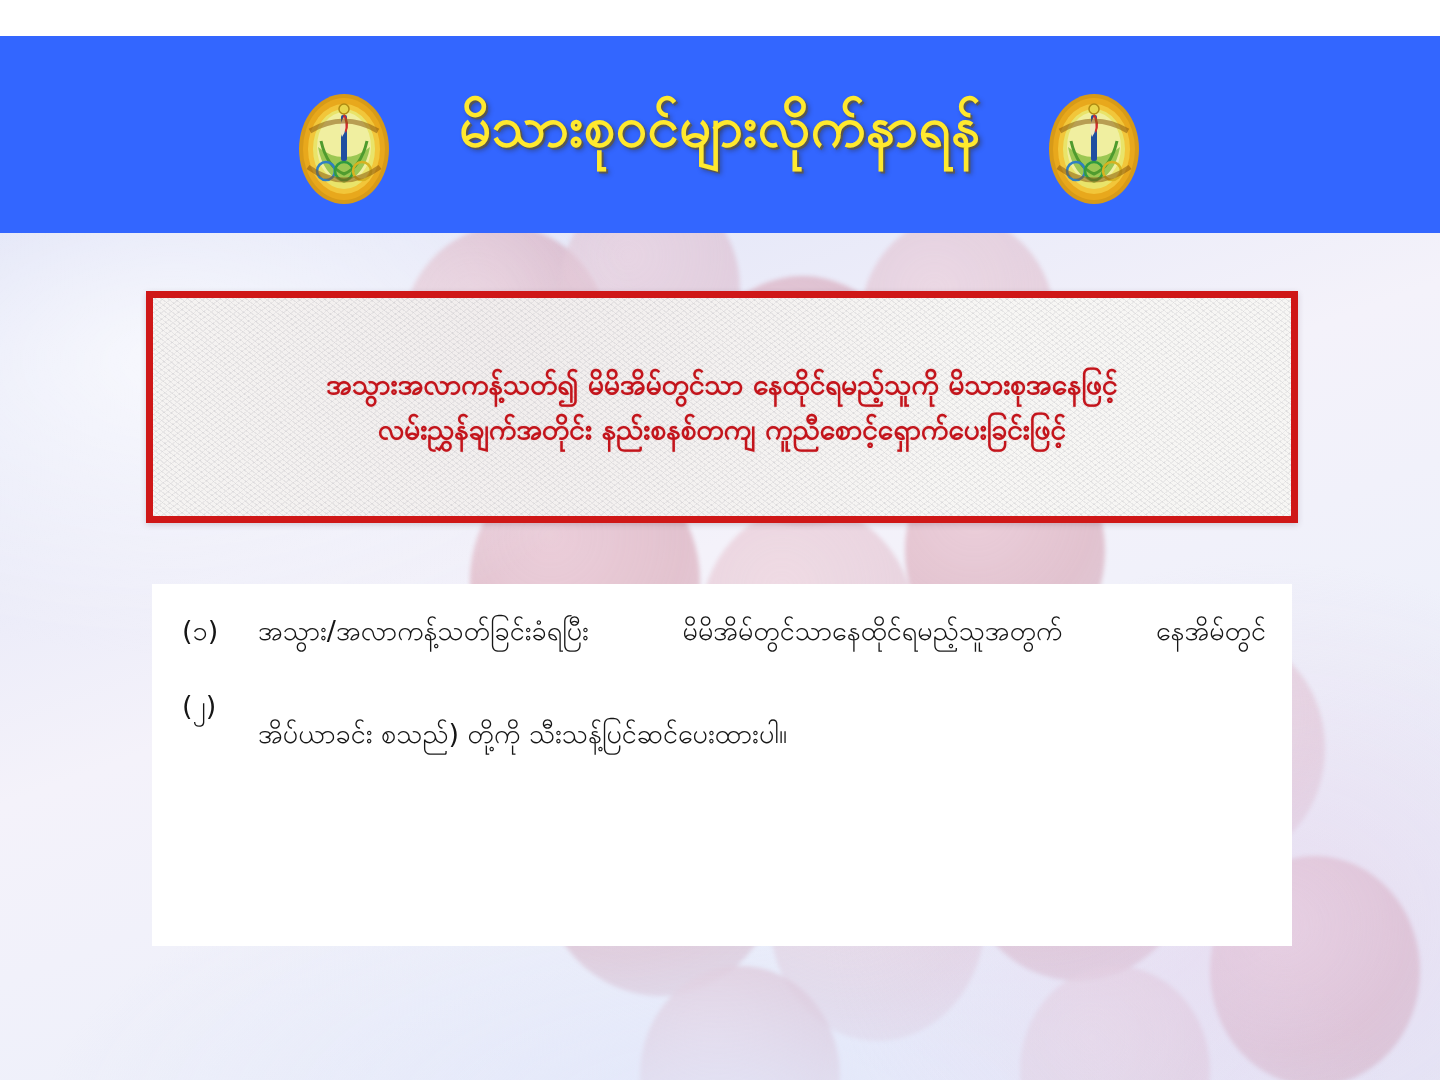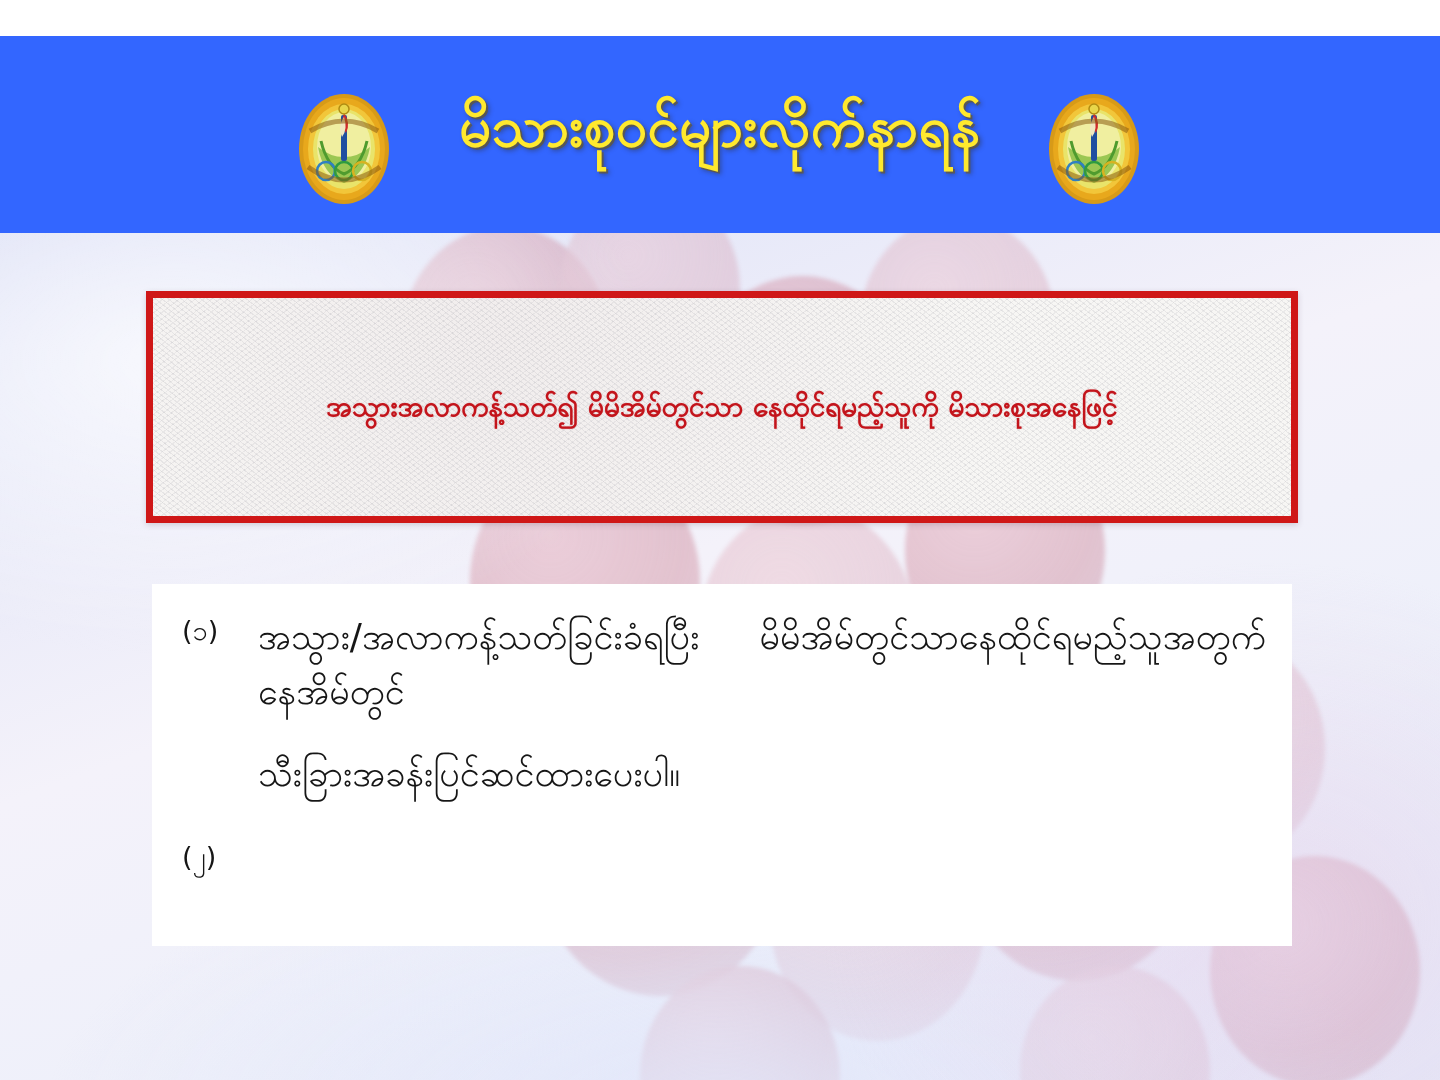--- a/index.html
+++ b/index.html
@@ -148,21 +148,21 @@
   .marker {
     flex: 0 0 auto;
     width: 76px;
     font-size: 27px;
     line-height: 1.52;
     font-weight: 400;
     padding-left: 4px;
   }
   .item-body {
     flex: 1 1 auto;
-    font-size: 36px;
+    font-size: 27px;
     line-height: 1.52;
   }
   .item-line-1 {
     text-align: justify;
     text-align-last: justify;
     white-space: normal;
   }
   .item-line-2 {
     margin-top: 28px;
     text-align: left;
@@ -239,33 +239,34 @@
           <path d="M14 40 q34 -20 68 0" fill="none" stroke="#8a5b12" stroke-width="5" opacity="0.55"></path>
           <path d="M12 76 q36 26 72 0" fill="none" stroke="#8a5b12" stroke-width="5" opacity="0.55"></path>
         </svg>
       </div>
 
     </div>
   </div>
 
   <div class="notice">
     <div class="notice-line">အသွားအလာကန့်သတ်၍ မိမိအိမ်တွင်သာ နေထိုင်ရမည့်သူကို မိသားစုအနေဖြင့်</div>
+    <div class="notice-line">လမ်းညွှန်ချက်အတိုင်း နည်းစနစ်တကျ ကူညီစောင့်ရှောက်ပေးခြင်းဖြင့်</div>
   </div>
 
   <div class="panel">
 
     <div class="item">
       <div class="marker">(၁)</div>
       <div class="item-body">
         <div class="item-line-1">အသွား/အလာကန့်သတ်ခြင်းခံရပြီး မိမိအိမ်တွင်သာနေထိုင်ရမည့်သူအတွက် နေအိမ်တွင်</div>
-        <div class="item-line-2">သီးခြားအခန်းပြင်ဆင်ထားပေးပါ။</div>
       </div>
     </div>
 
     <div class="item">
       <div class="marker">(၂)</div>
       <div class="item-body">
+        <div class="item-line-2">အိပ်ယာခင်း စသည်) တို့ကို သီးသန့်ပြင်ဆင်ပေးထားပါ။</div>
       </div>
     </div>
 
   </div>
 
 </div>
 
 </body></html>

